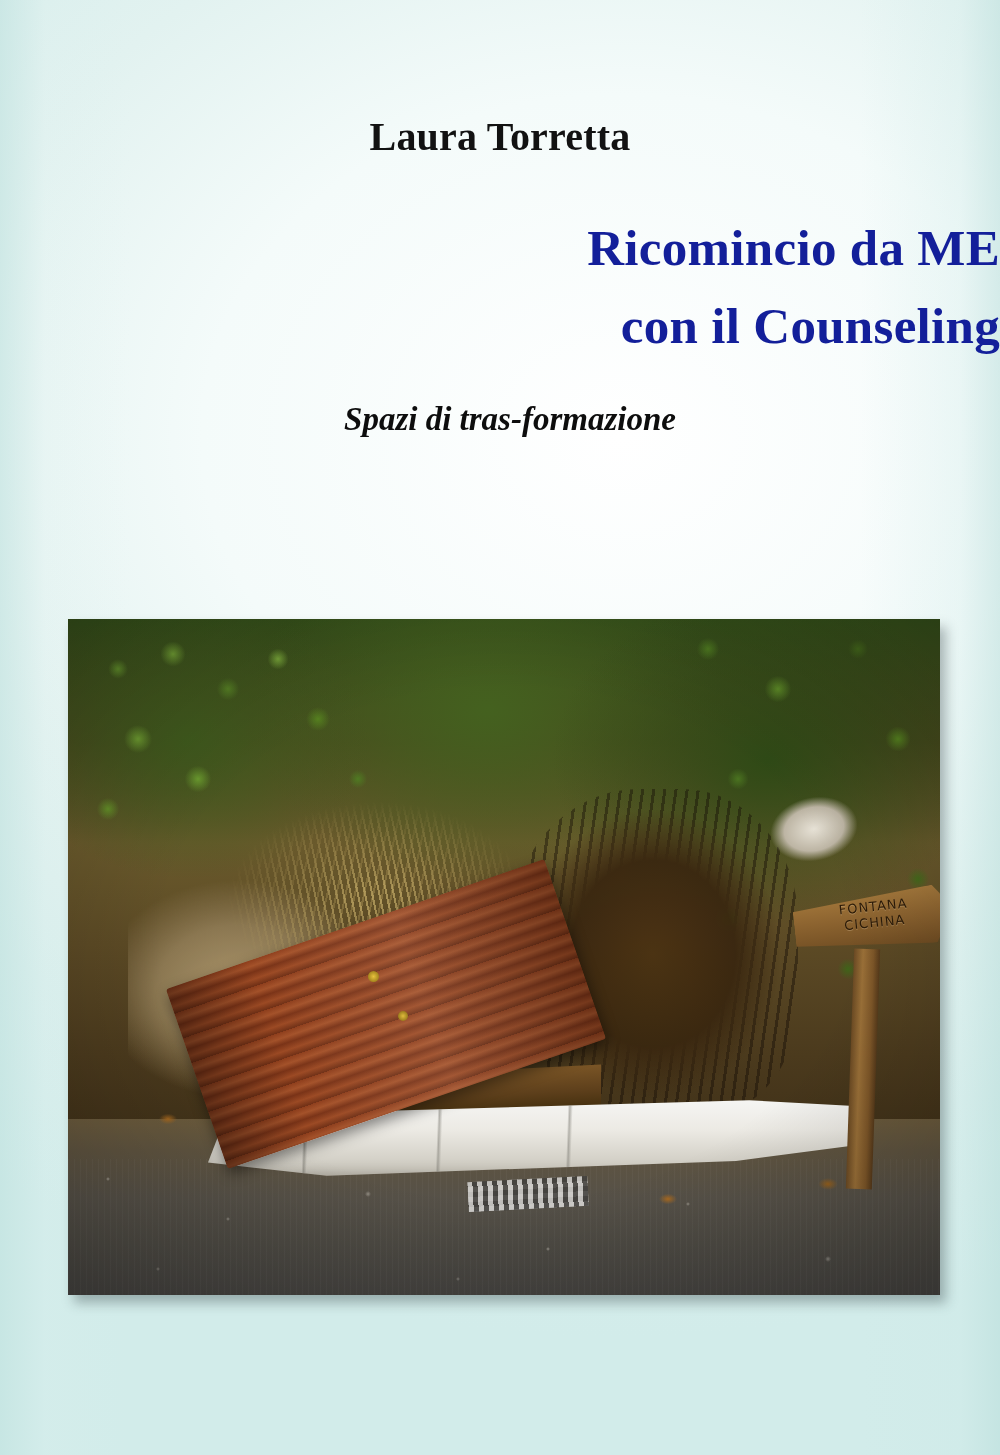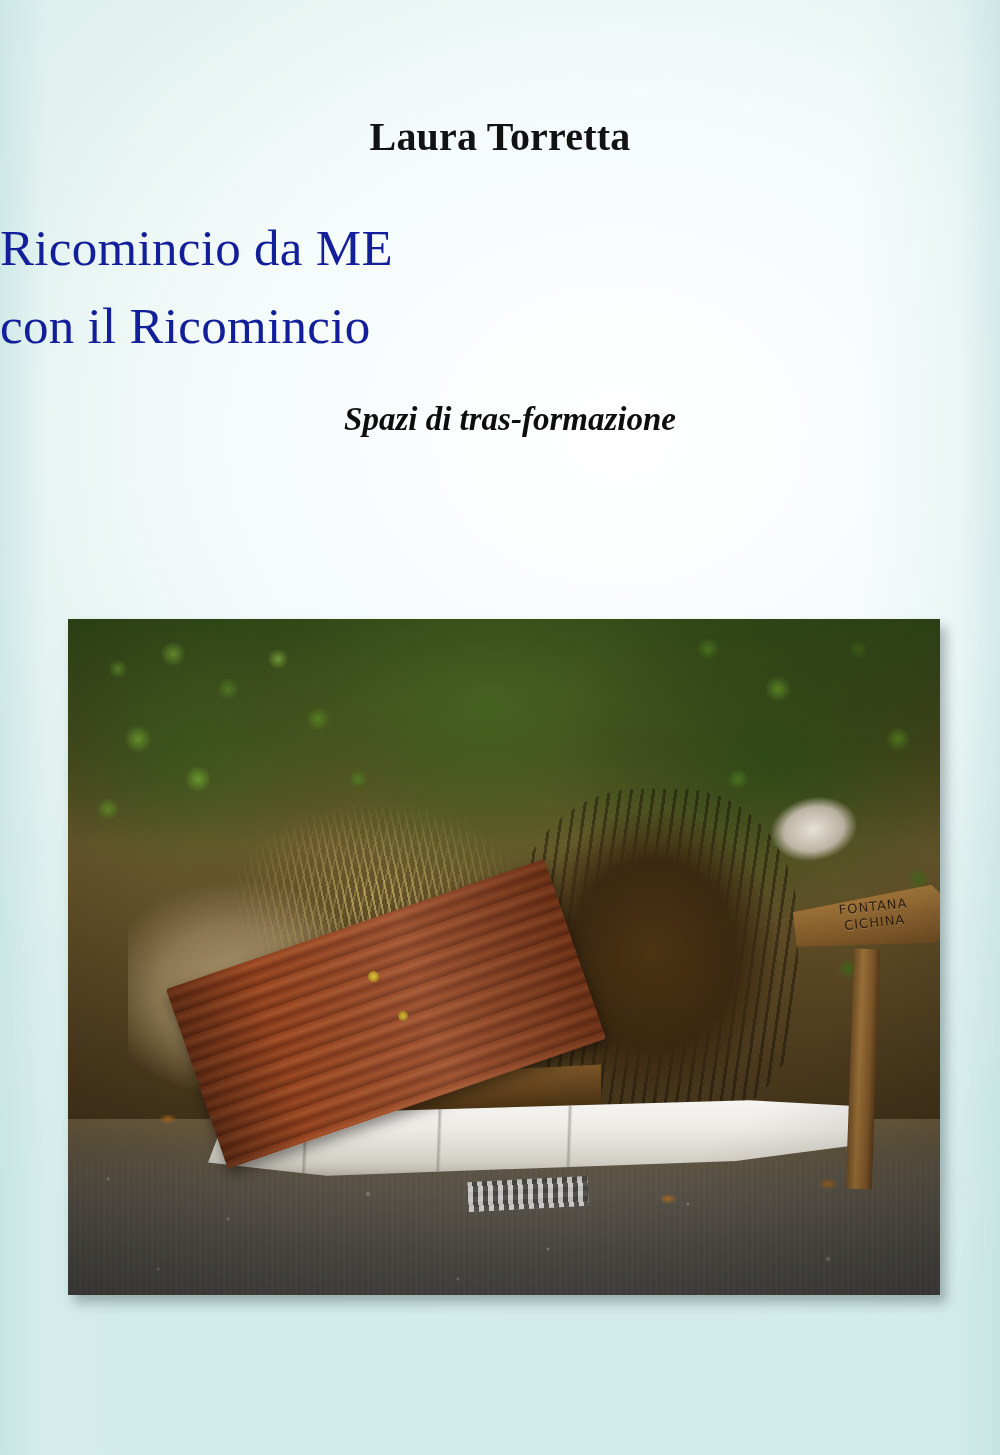--- a/index.html
+++ b/index.html
@@ -49,23 +49,23 @@
     font-weight: bold;
     color: #121212;
     letter-spacing: 0.2px;
   }
 
   .title {
     position: absolute;
     top: 210px;
     left: 0;
     width: 1000px;
-    text-align: left;
+    text-align: right;
     color: #131f9a;
-    font-weight: normal;
+    font-weight: bold;
     font-size: 51px;
     line-height: 1.52;
     letter-spacing: 0.3px;
   }
   .title .line2 {
     display: block;
   }
 
   .subtitle {
     position: absolute;
@@ -314,21 +314,21 @@
 </style>
 </head>
 <body>
 
 <div class="cover">
 
   <div class="author">Laura Torretta</div>
 
   <div class="title">
     <span class="line1">Ricomincio da ME</span>
-    <span class="line2">con il Ricomincio</span>
+    <span class="line2">con il Counseling</span>
   </div>
 
   <div class="subtitle">
     <span class="sline">Spazi di tras-formazione</span>
   </div>
 
   <div class="photo-wrap">
     <div class="photo">
       <div class="layer bank"></div>
       <div class="layer bank-rock"></div>

